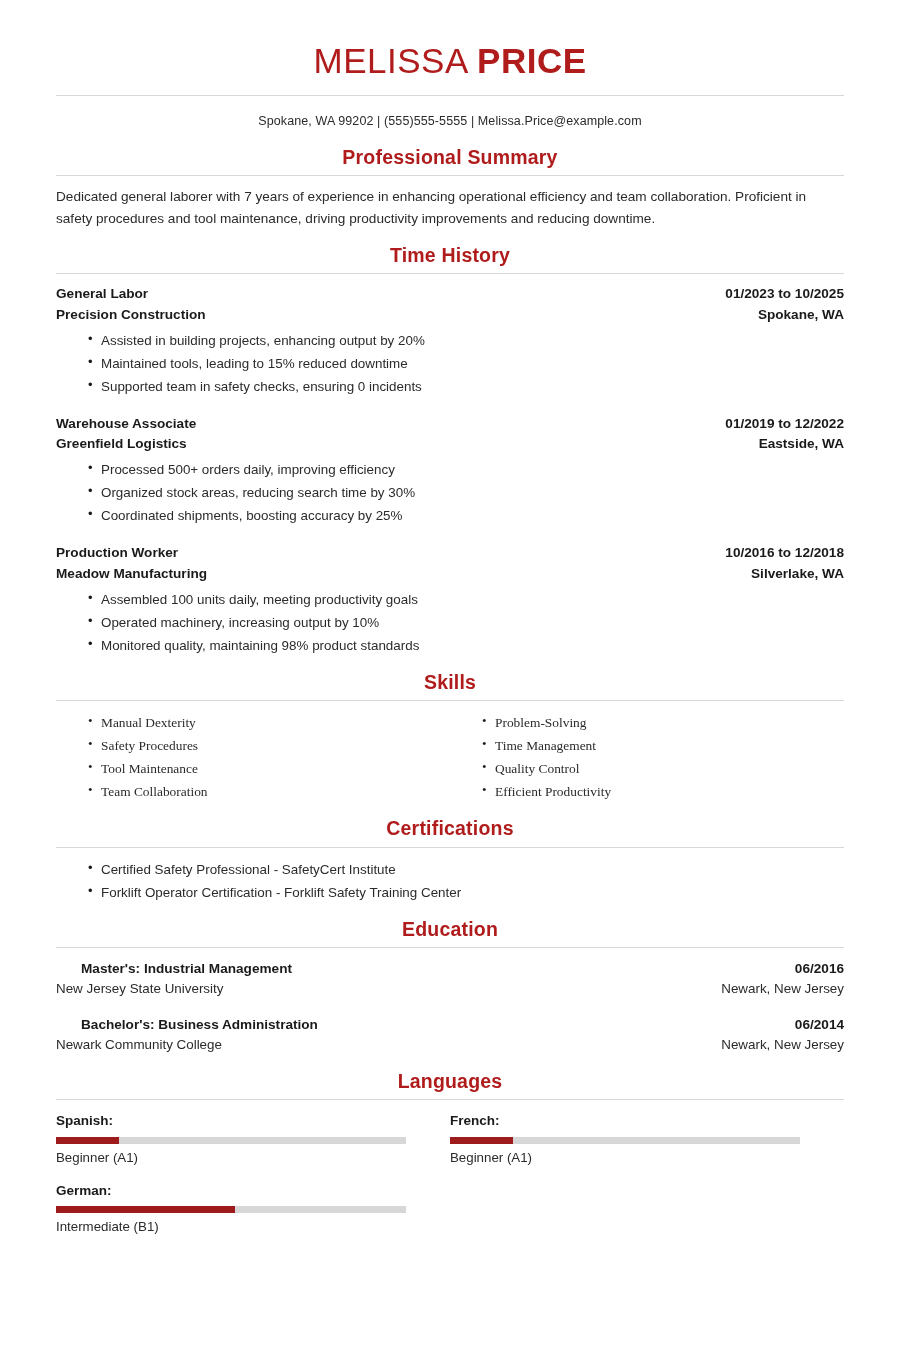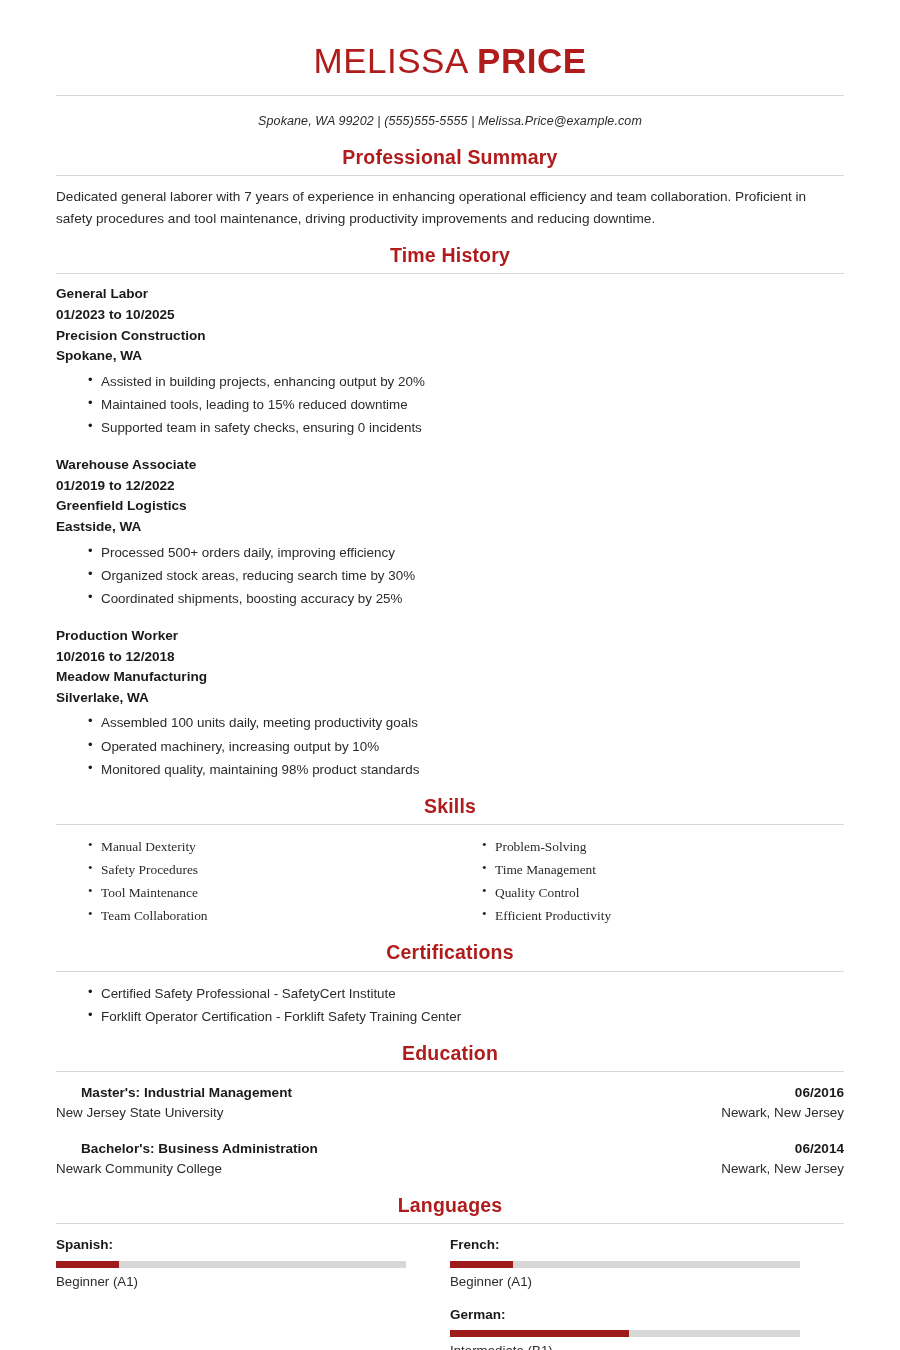--- a/index.html
+++ b/index.html
@@ -47,21 +47,20 @@
     border-top: 1px solid #d8d8d8;
     margin: 0;
     height: 0;
   }
   .contact-line {
     text-align: center;
     font-size: 12.5px;
     color: #2b2b2b;
     padding: 18px 0 4px 0;
     letter-spacing: 0.1px;
-    font-style: italic;
   }
 
   
   .section {
     margin-top: 14px;
   }
   .section-title {
     text-align: center;
     color: #b01c1c;
     font-size: 19.5px;
@@ -82,24 +81,23 @@
     margin: 0;
   }
 
   
   .job {
     margin-bottom: 16px;
   }
   .job:last-child { margin-bottom: 0; }
   .job-row {
     display: flex;
-    justify-content: flex-start;
+    justify-content: space-between;
     align-items: baseline;
     line-height: 1.52;
-    flex-direction: column;
   }
   .job-title, .job-dates, .job-company, .job-location {
     font-size: 13.6px;
     font-weight: 700;
     color: #1a1a1a;
     white-space: nowrap;
   }
   ul.bullets {
     list-style: none;
     margin: 3px 0 0 0;
@@ -173,21 +171,20 @@
     font-size: 13.4px;
     font-weight: 400;
     color: #2b2b2b;
     white-space: nowrap;
   }
 
   
   .lang-grid {
     display: flex;
     flex-wrap: wrap;
-    justify-content: flex-end;
   }
   .lang-cell {
     width: 50%;
     box-sizing: border-box;
     padding-right: 44px;
     margin-bottom: 12px;
   }
   .lang-name {
     font-size: 13.5px;
     font-weight: 700;

